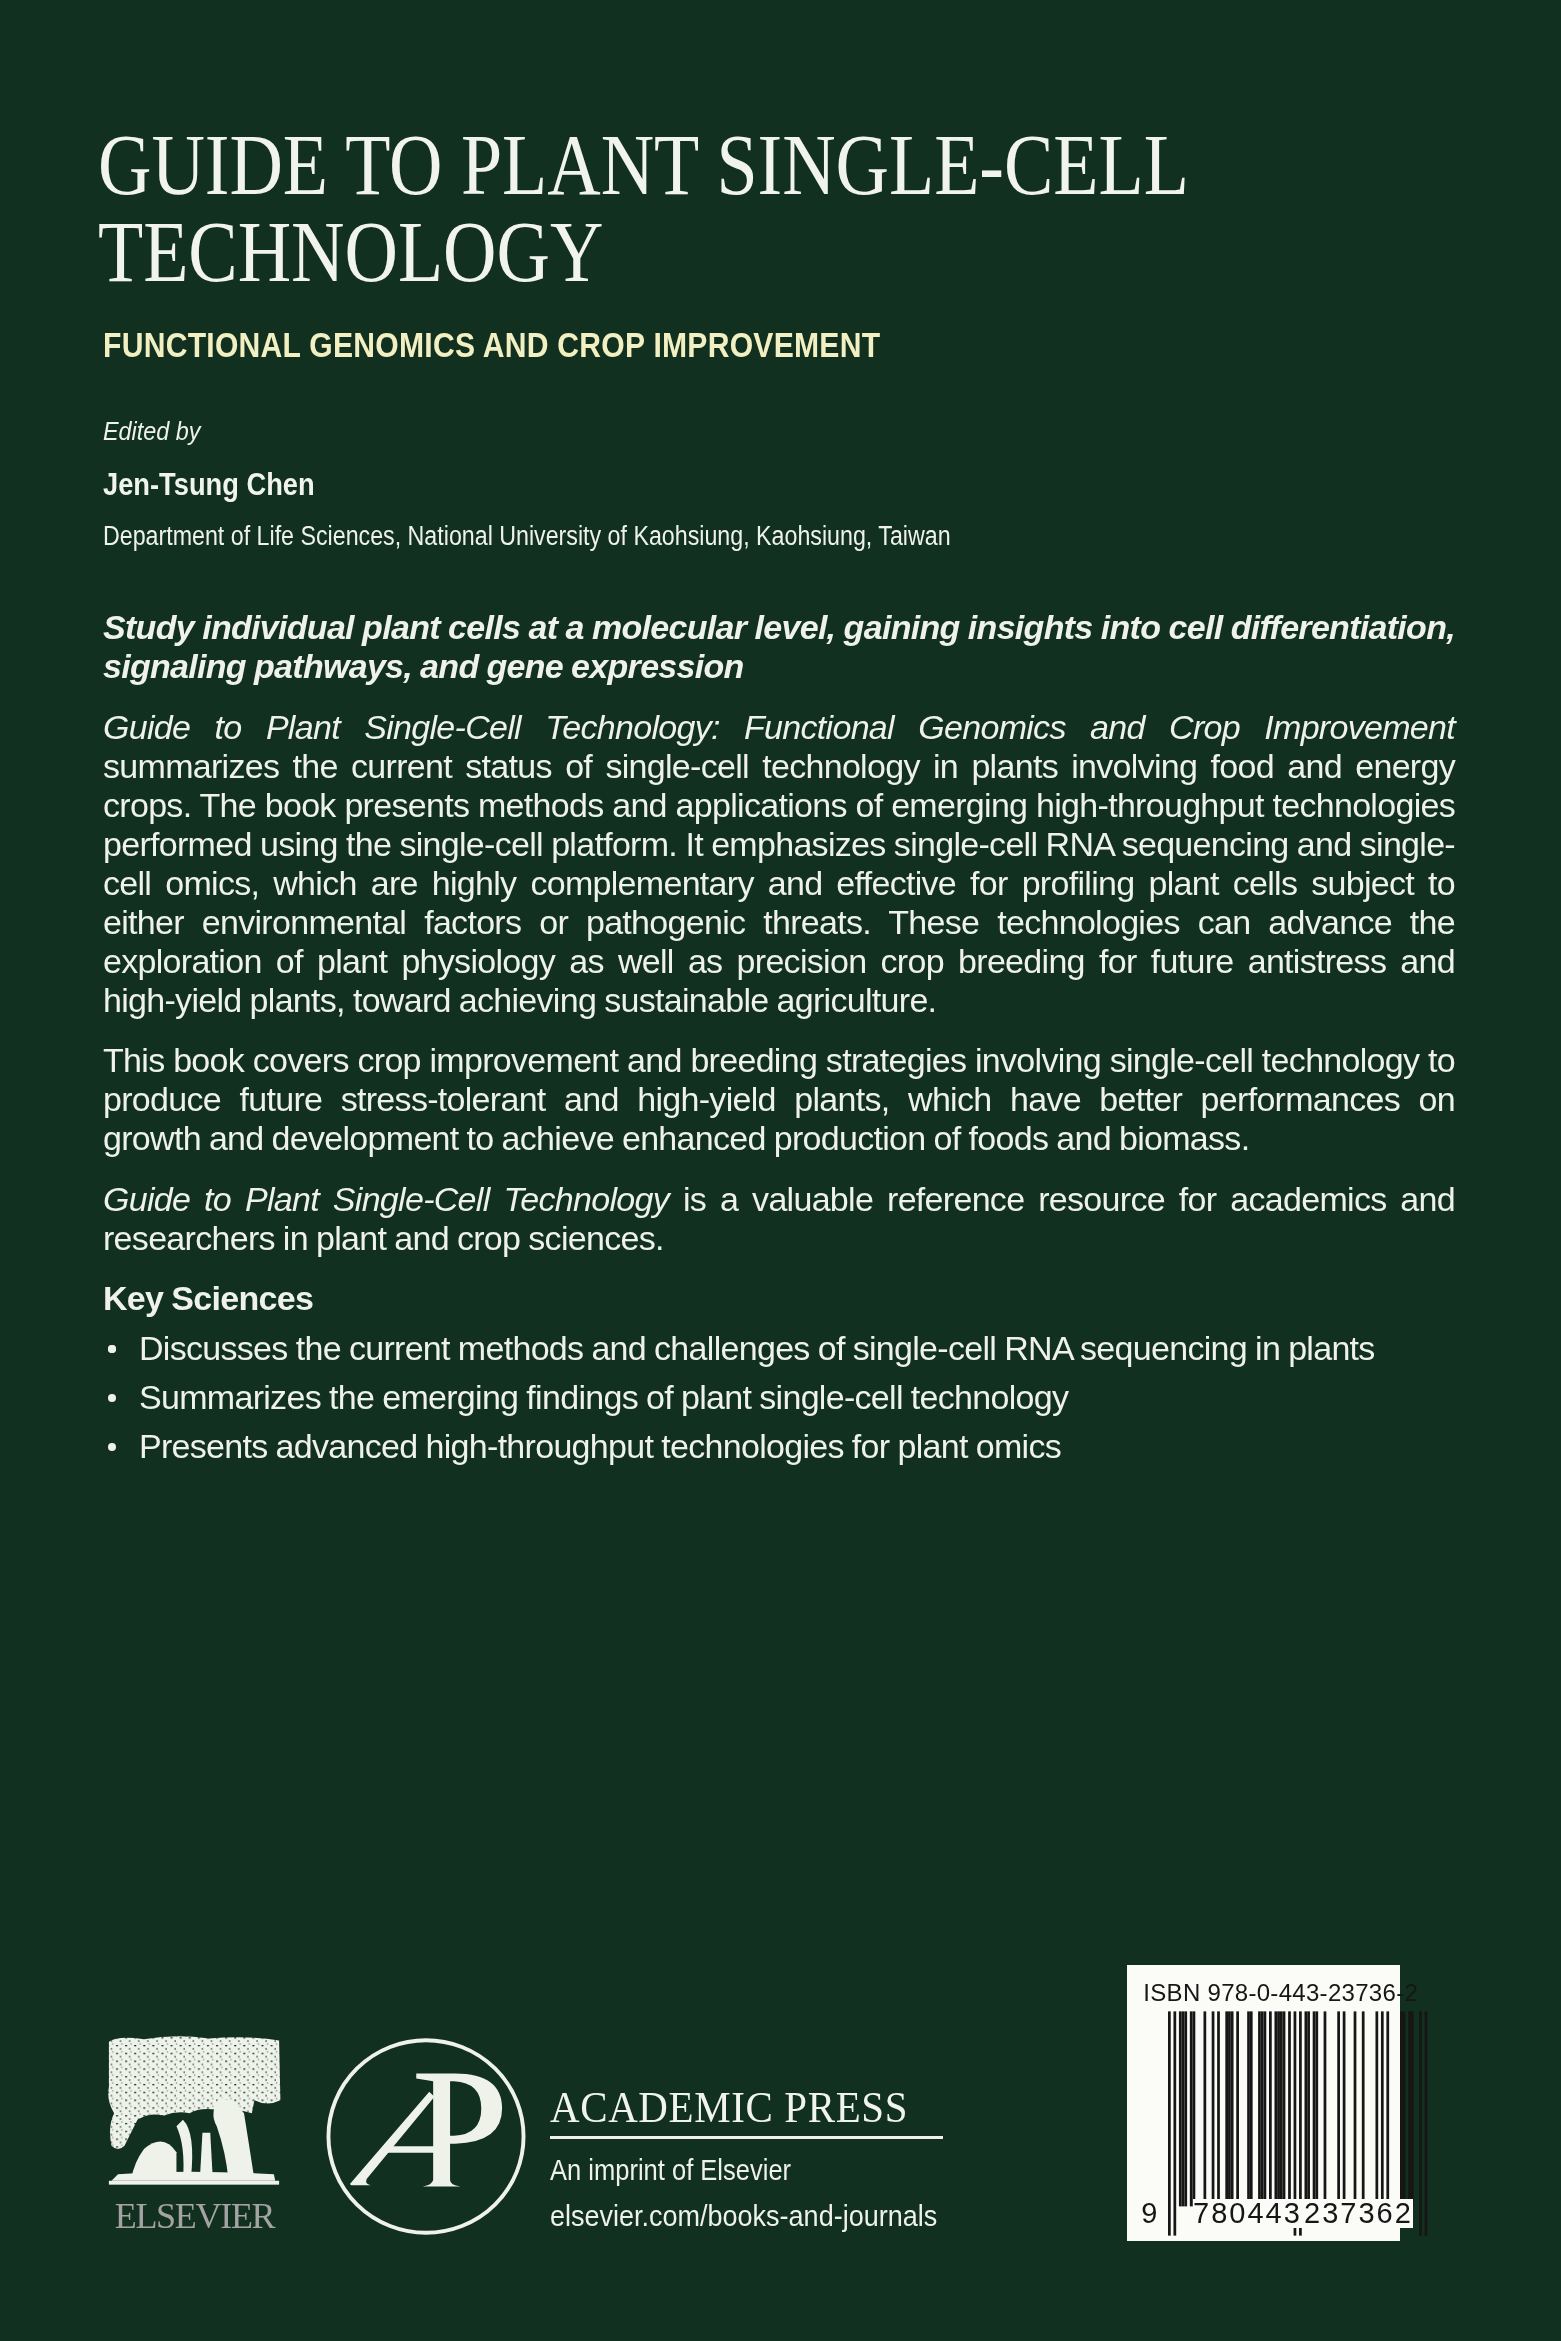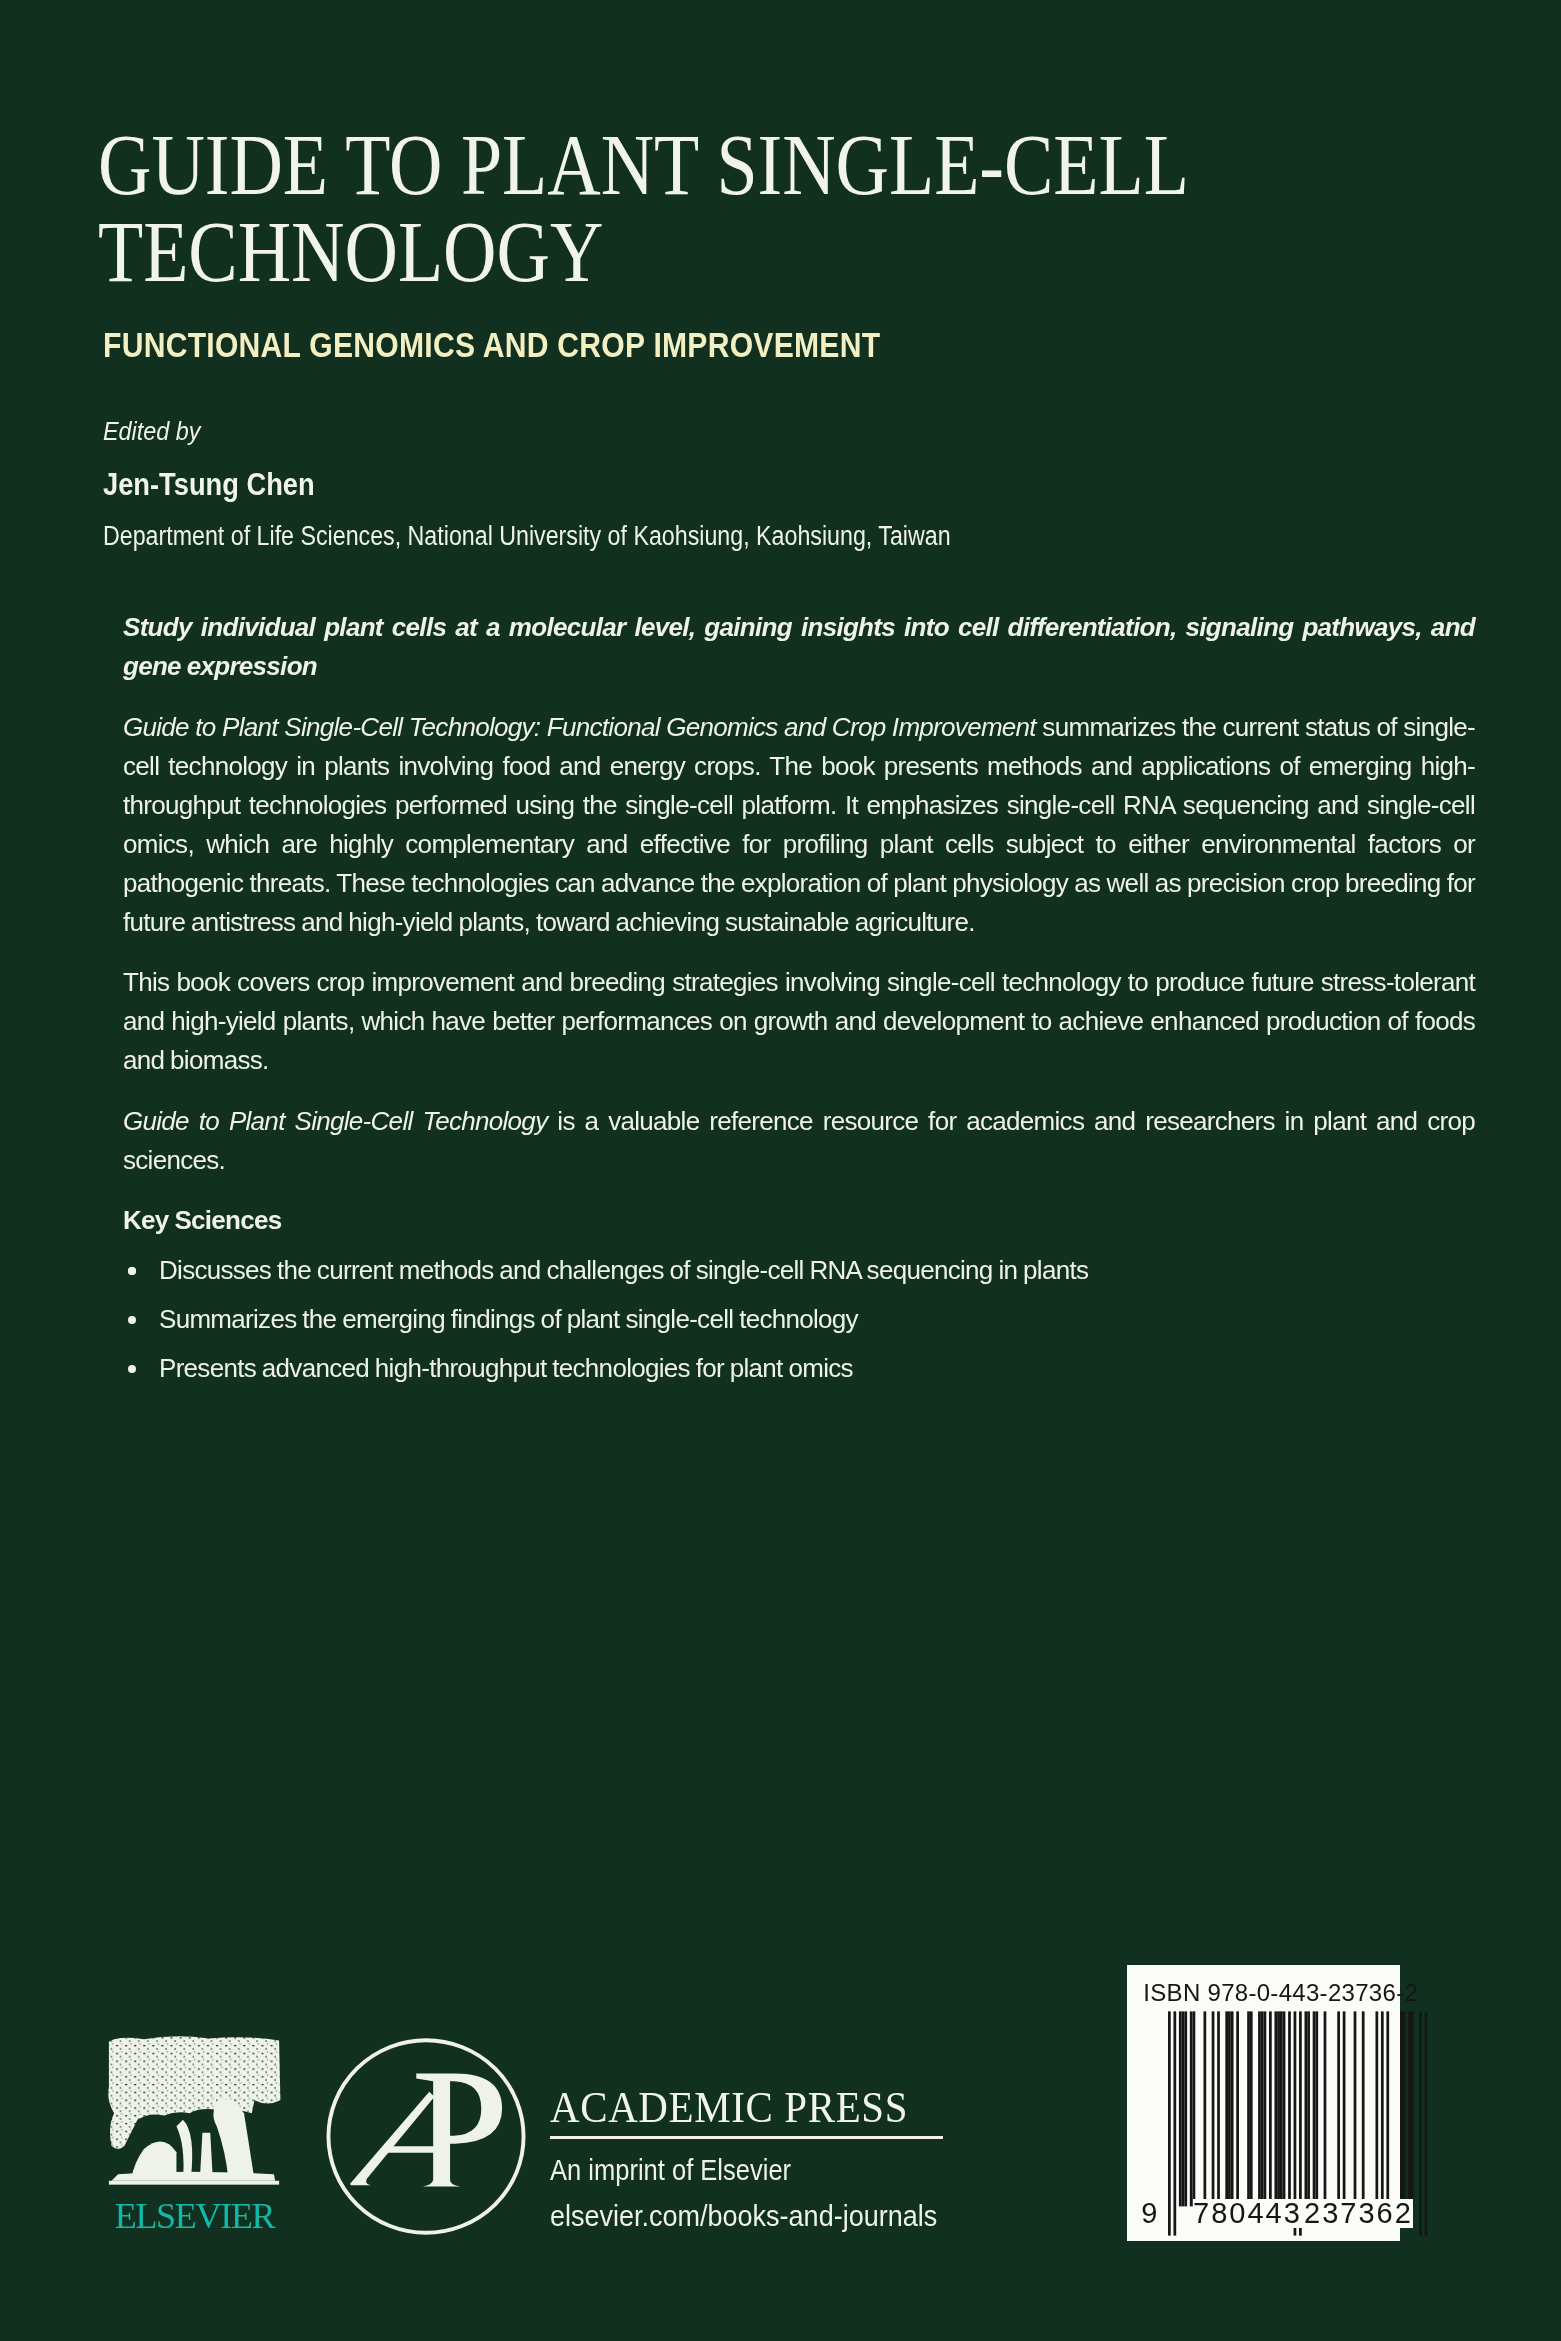--- a/index.html
+++ b/index.html
@@ -4,29 +4,29 @@
 <style>
   html, body { margin:0; padding:0; }
   body { width:1562px; height:2342px; background:#12301f; overflow:hidden; position:relative; font-family:"Liberation Sans", sans-serif; color:#eef2e8; }
   .title-line { position:absolute; left:98px; font-family:"Liberation Serif", serif; font-size:86px; line-height:1; color:#f1f4ec; white-space:nowrap; transform-origin:left top; transform:scaleX(0.86); letter-spacing:0px; }
   #title1 { top:122px; }
   #title2 { top:209px; }
   .subtitle { position:absolute; left:103px; top:325px; font-size:35px; font-weight:bold; color:#f2efc2; white-space:nowrap; transform-origin:left top; transform:scaleX(0.86); letter-spacing:0.3px; }
   .edited-by { position:absolute; left:103px; top:416px; font-size:26px; font-style:italic; color:#eef2e8; transform-origin:left top; transform:scaleX(0.9); white-space:nowrap; }
   .editor-name { position:absolute; left:103px; top:467px; font-size:31px; font-weight:bold; color:#f1f4ec; transform-origin:left top; transform:scaleX(0.88); white-space:nowrap; }
   .affiliation { position:absolute; left:103px; top:521px; font-size:27px; color:#eef2e8; transform-origin:left top; transform:scaleX(0.86); white-space:nowrap; }
-  .content { position:absolute; left:103px; top:608px; width:1352px; font-size:26px; line-height:39px; color:#eef2e8; letter-spacing:-0.7px; word-spacing:-0.7px;margin-left:20px; }
+  .content { position:absolute; left:103px; top:608px; width:1352px; font-size:34px; line-height:39px; color:#eef2e8; letter-spacing:-0.7px; word-spacing:-0.7px; }
   .content p { margin:0 0 21.5px 0; text-align:justify; text-align-last:left; }
   .tagline { font-weight:bold; font-style:italic; }
   .kf-head { font-weight:bold; margin:0 0 11px 0; }
   .kf-list { list-style:none; margin:0; padding:0; }
   .kf-list li { position:relative; padding-left:36px; margin:0 0 9.8px 0; }
   .kf-list li .bullet { position:absolute; left:5.2px; top:16.3px; width:7.8px; height:7.8px; border-radius:50%; background:#eef2e8; }
   .tree { position:absolute; left:105px; top:2035px; width:178px; height:159px; }
-  .elsevier-word { position:absolute; left:105px; top:2198px; width:179px; text-align:center; font-family:"Liberation Serif", serif; font-size:36px; line-height:1; color:#14b8a6; letter-spacing:-1.3px; white-space:nowrap; }
+  .elsevier-word { position:absolute; left:105px; top:2198px; width:179px; text-align:center; font-family:"Liberation Serif", serif; font-size:36px; line-height:1; color:#a3a3a3; letter-spacing:-1.3px; white-space:nowrap; }
   .ap-logo { position:absolute; left:325px; top:2037px; width:202px; height:199px; }
   .ap-name { position:absolute; left:550px; top:2086px; font-family:"Liberation Serif", serif; font-size:44px; line-height:1; color:#f1f4ec; white-space:nowrap; transform-origin:left top; transform:scaleX(0.93); letter-spacing:0.7px; }
   .ap-rule { position:absolute; left:550px; top:2136px; width:393px; height:2.6px; background:#eef2e8; }
   .ap-imprint { position:absolute; left:550px; top:2156px; font-size:29px; line-height:1; color:#eef2e8; white-space:nowrap; transform-origin:left top; transform:scaleX(0.88); }
   .ap-url { position:absolute; left:550px; top:2201px; font-size:30px; line-height:1; color:#eef2e8; white-space:nowrap; transform-origin:left top; transform:scaleX(0.9); }
   .barcode-box { position:absolute; left:1127px; top:1965px; width:273px; height:276px; background:#fbfbf8; }
   .isbn-label { position:absolute; left:16.3px; top:15.6px; font-size:24px; line-height:1; color:#161616; white-space:nowrap; letter-spacing:0.3px; }
   .bars { position:absolute; left:41px; top:46px; }
   .bar-digits { position:absolute; top:234px; font-size:29px; line-height:1; color:#161616; white-space:nowrap; background:#fbfbf8; }
 </style>

